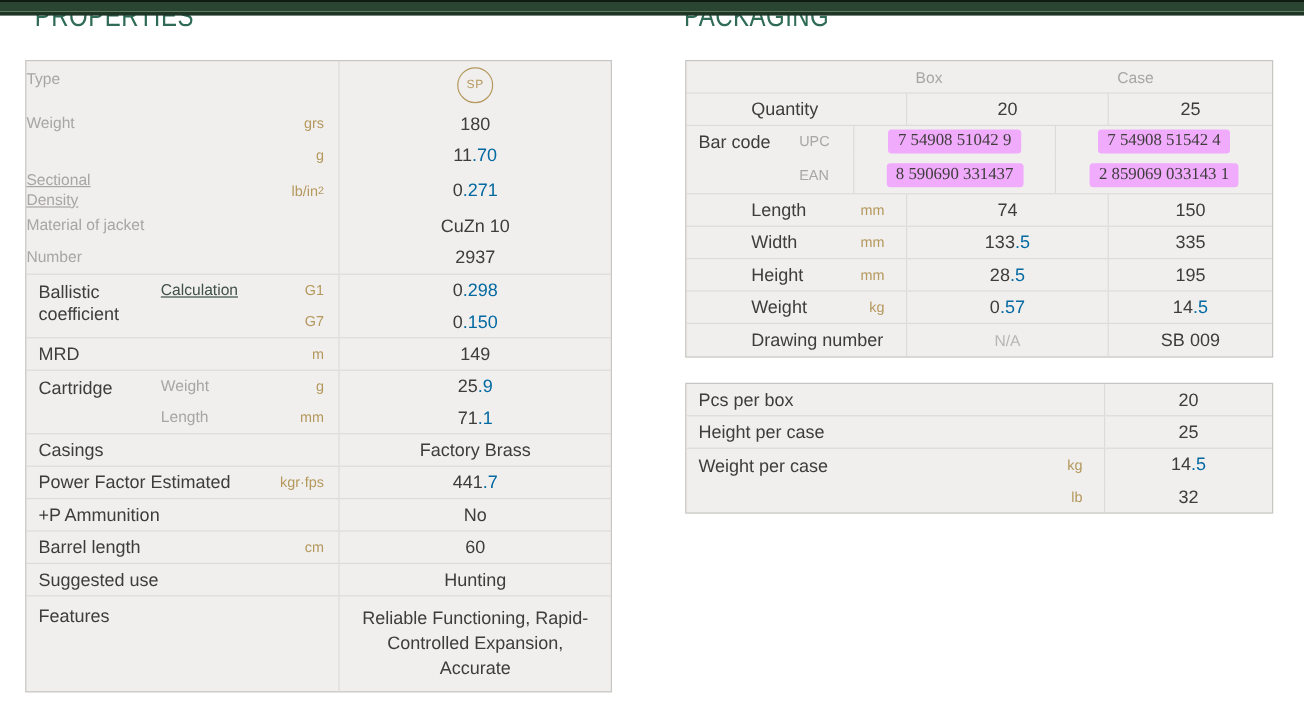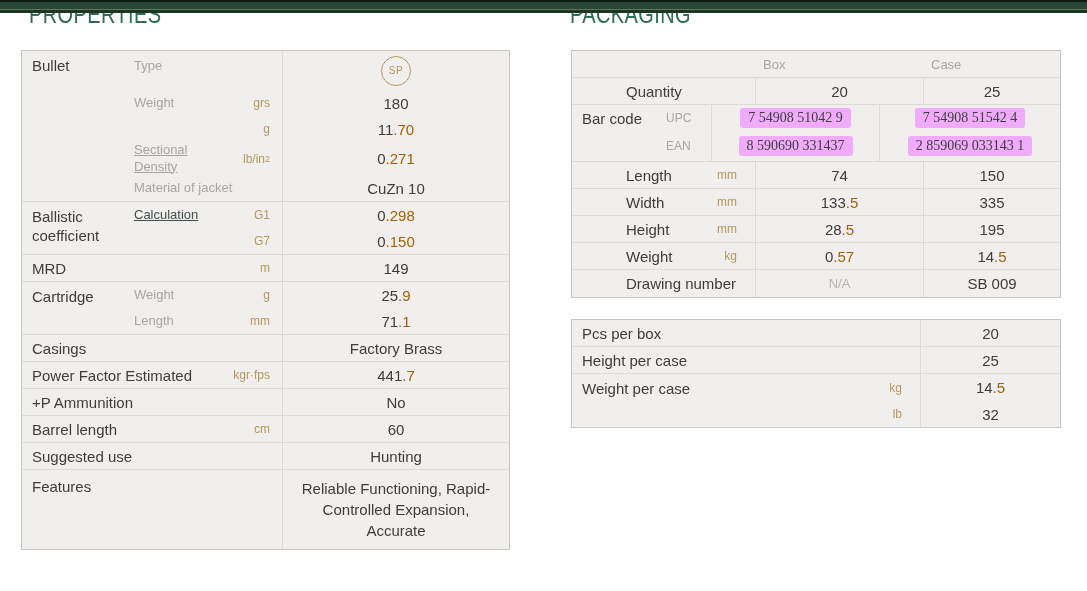--- a/index.html
+++ b/index.html
@@ -48,21 +48,21 @@
   .plabel{flex:1;display:flex;align-items:center;padding-left:10px;}
   .plabel.top{align-items:flex-start;padding-top:8px;}
   .h26{min-height:26px}.h27{min-height:27px}.h30{min-height:30px}
   .h33{min-height:33px}.h39{min-height:39px}.h60{min-height:60px}
   .sp-badge{
     width:28px;height:28px;border:1px solid #b4985c;border-radius:50%;
     color:#b4985c;font-size:10px;letter-spacing:.5px;
     display:flex;align-items:center;justify-content:center;cursor:pointer;
   }
   .link{color:#40504a;text-decoration:underline;font-size:13px;cursor:pointer;}
-  .frac{color:#a16207;}
+  .frac{color:#0369a1;}
   sup{font-size:9px;}
 
   
   .pkg-row{display:flex;align-items:stretch;}
   .pkg-row + .pkg-row{border-top:1px solid #dddbd8;}
   .pkg-label{flex:0 0 139px;display:flex;align-items:center;box-sizing:border-box;min-width:0;margin-left:44px;}
   .pkg-label .lab{padding-left:10px;}
   .pkg-label .un{margin-left:auto;color:#b4985c;font-size:12px;padding-right:18px;}
   .pkg-box{flex:0 0 168px;border-left:1px solid #dddbd8;box-sizing:border-box;
            display:flex;align-items:center;justify-content:center;}
@@ -87,21 +87,20 @@
 <body>
 
 <div class="topbar"></div>
 
 <div class="sec-title" id="props-title">PROPERTIES</div>
 <div class="sec-title" id="pkg-title">PACKAGING</div>
 
 <div class="panel" id="props-panel">
 
   <div class="prow">
-    <div class="gcell">Bullet</div>
     <div class="subcol">
       <div class="srow h39">
         <div class="slabel tl">Type</div>
         <div class="punit"></div>
         <div class="vcell">
             <span class="sp-badge">SP</span>
           </div>
       </div>
       <div class="srow h26">
         <div class="slabel">Weight</div>
@@ -117,20 +116,25 @@
         <div class="slabel narrow">
             <span>Sectional Density</span>
           </div>
         <div class="punit">lb/in<sup>2</sup></div>
         <div class="vcell split-num">0<span class="frac">.271</span></div>
       </div>
       <div class="srow h26">
         <div class="slabel">Material of jacket</div>
         <div class="punit"></div>
         <div class="vcell">CuZn 10</div>
+      </div>
+      <div class="srow h27">
+        <div class="slabel">Number</div>
+        <div class="punit"></div>
+        <div class="vcell">2937</div>
       </div>
     </div>
   </div>
 
   <div class="prow">
     <div class="gcell">Ballistic coefficient</div>
     <div class="subcol">
       <div class="srow h26">
         <div class="slabel">
             <span class="link">Calculation</span>

